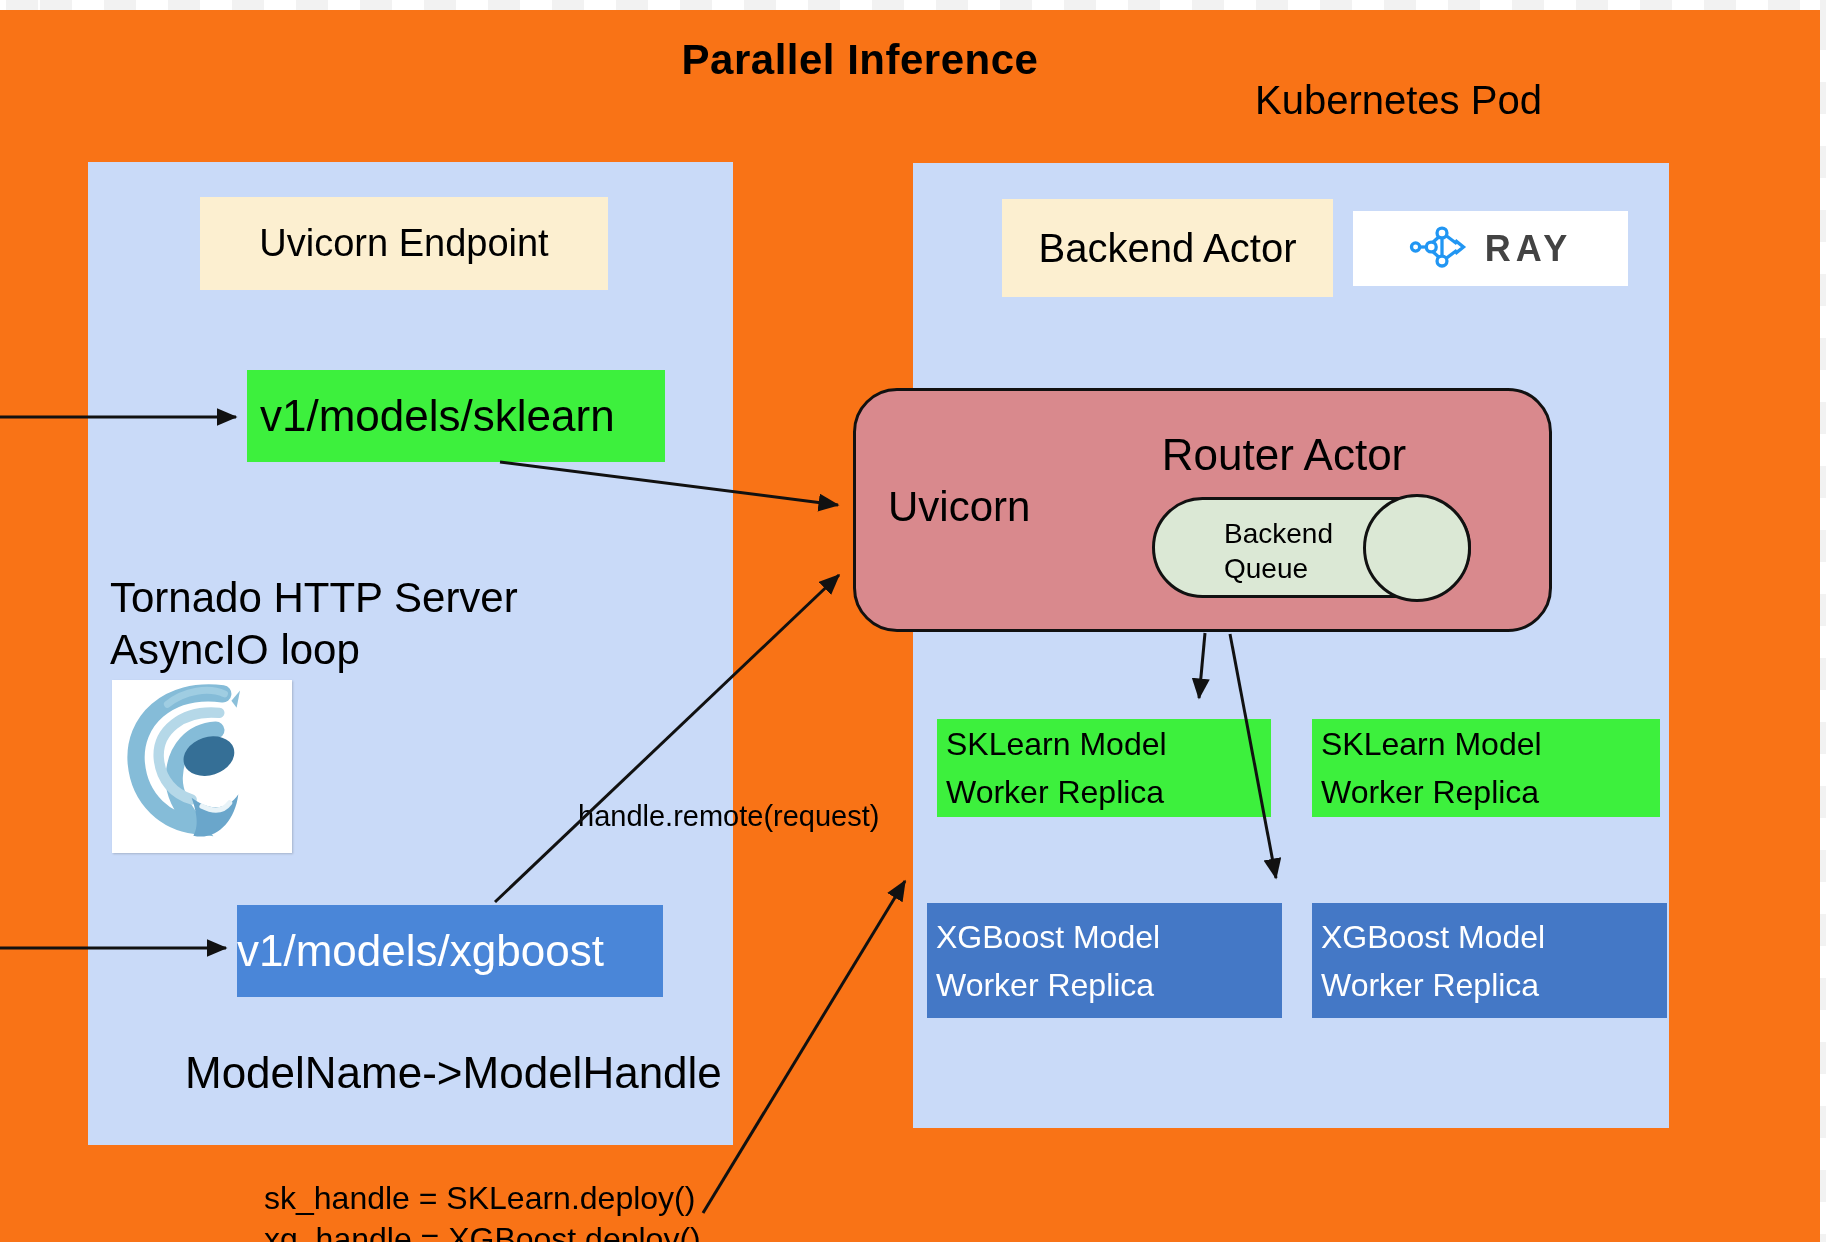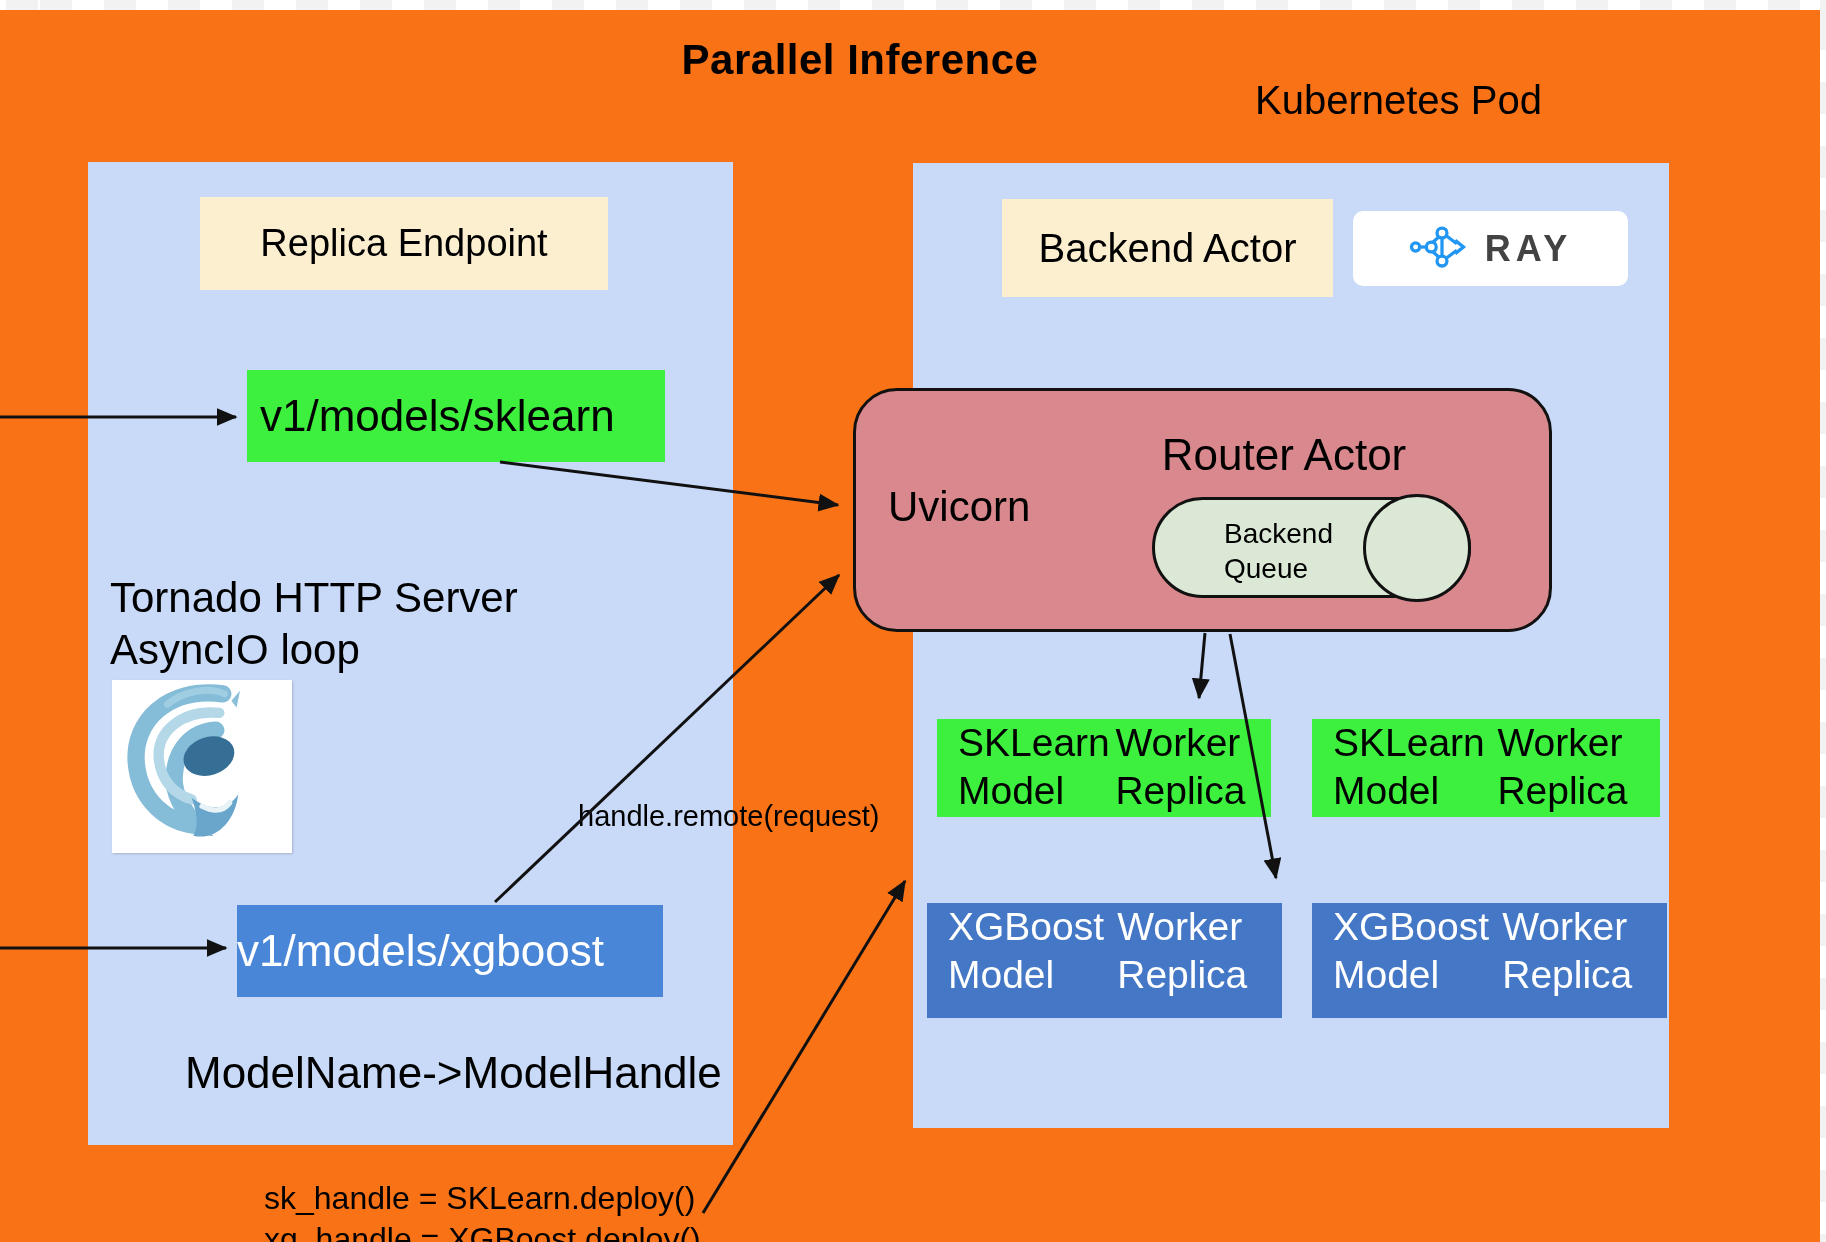--- a/index.html
+++ b/index.html
@@ -33,36 +33,36 @@
   .xgboost-route{left:237px;top:905px;width:426px;height:92px;background:var(--route-blue);color:#fff;box-sizing:border-box;}
 
   .server-label{left:110px;top:572px;width:480px;font-size:42px;line-height:52px;}
   .tornado-img{left:112px;top:680px;width:180px;height:173px;background:#fff;
     box-shadow:1px 1px 2px rgba(0,0,0,0.18);}
   .modelmap-label{left:185px;top:1048px;font-size:44px;}
   .deploy-label{left:264px;top:1178px;font-size:32px;line-height:41px;}
   .handle-remote{left:578px;top:800px;font-size:29px;}
 
   .ray-box{left:1353px;top:211px;width:275px;height:75px;background:#fff;
-    display:flex;align-items:center;justify-content:center;gap:10px;border-radius:10px;}
+    display:flex;align-items:center;justify-content:center;gap:10px;}
   .ray-word{font-size:36px;font-weight:600;color:#434343;letter-spacing:5px;}
 
   .router-box{left:853px;top:388px;width:699px;height:244px;background:var(--router-red);
     border:3px solid #111;border-radius:44px;box-sizing:border-box;z-index:10;}
   .router-title{left:1034px;top:430px;width:500px;text-align:center;font-size:44px;z-index:11;}
   .uvicorn-label{left:888px;top:483px;font-size:42px;z-index:11;}
 
   .queue-body{left:1152px;top:497px;width:319px;height:101px;background:var(--queue-green);
     border:3px solid #111;border-radius:52px;box-sizing:border-box;z-index:11;}
   .queue-cap{left:1363px;top:494px;width:108px;height:108px;background:var(--queue-green);
     border:3px solid #111;border-radius:50%;box-sizing:border-box;z-index:12;}
   .queue-label{left:1224px;top:516px;font-size:28px;line-height:35px;z-index:13;}
 
-  .worker{display:flex;flex-direction:row;justify-content:center;
-    padding-left:21px;box-sizing:border-box;font-size:39px;line-height:48px;}
+  .worker{display:flex;flex-direction:column;justify-content:center;
+    padding-left:9px;box-sizing:border-box;font-size:32px;line-height:48px;}
   .worker.green{background:var(--bright-green);color:#000;}
   .worker.blue{background:var(--worker-blue);color:#fff;}
   .w-sk1{left:937px;top:719px;width:334px;height:98px;}
   .w-sk2{left:1312px;top:719px;width:348px;height:98px;}
   .w-xg1{left:927px;top:903px;width:355px;height:115px;}
   .w-xg2{left:1312px;top:903px;width:355px;height:115px;}
 
   .arrows{left:0;top:0;width:1826px;height:1242px;z-index:50;pointer-events:none;}
 </style>
 </head>
@@ -73,21 +73,21 @@
   <div class="abs checker-top"></div>
   <div class="abs checker-right"></div>
 
   <div class="abs page-title">Parallel Inference</div>
   <div class="abs k8s-label">Kubernetes Pod</div>
 
   <div class="abs panel panel-left"></div>
   <div class="abs panel panel-right"></div>
 
   <div class="abs cream-box frontend-box">
-    <span>Replica Endpoint</span>
+    <span>Uvicorn Endpoint</span>
   </div>
 
   <div class="abs route-box sklearn-route">
     <span>v1/models/sklearn</span>
   </div>
 
   <div class="abs server-label">
     <div>Tornado HTTP Server</div>
     <div>AsyncIO loop</div>
   </div>

